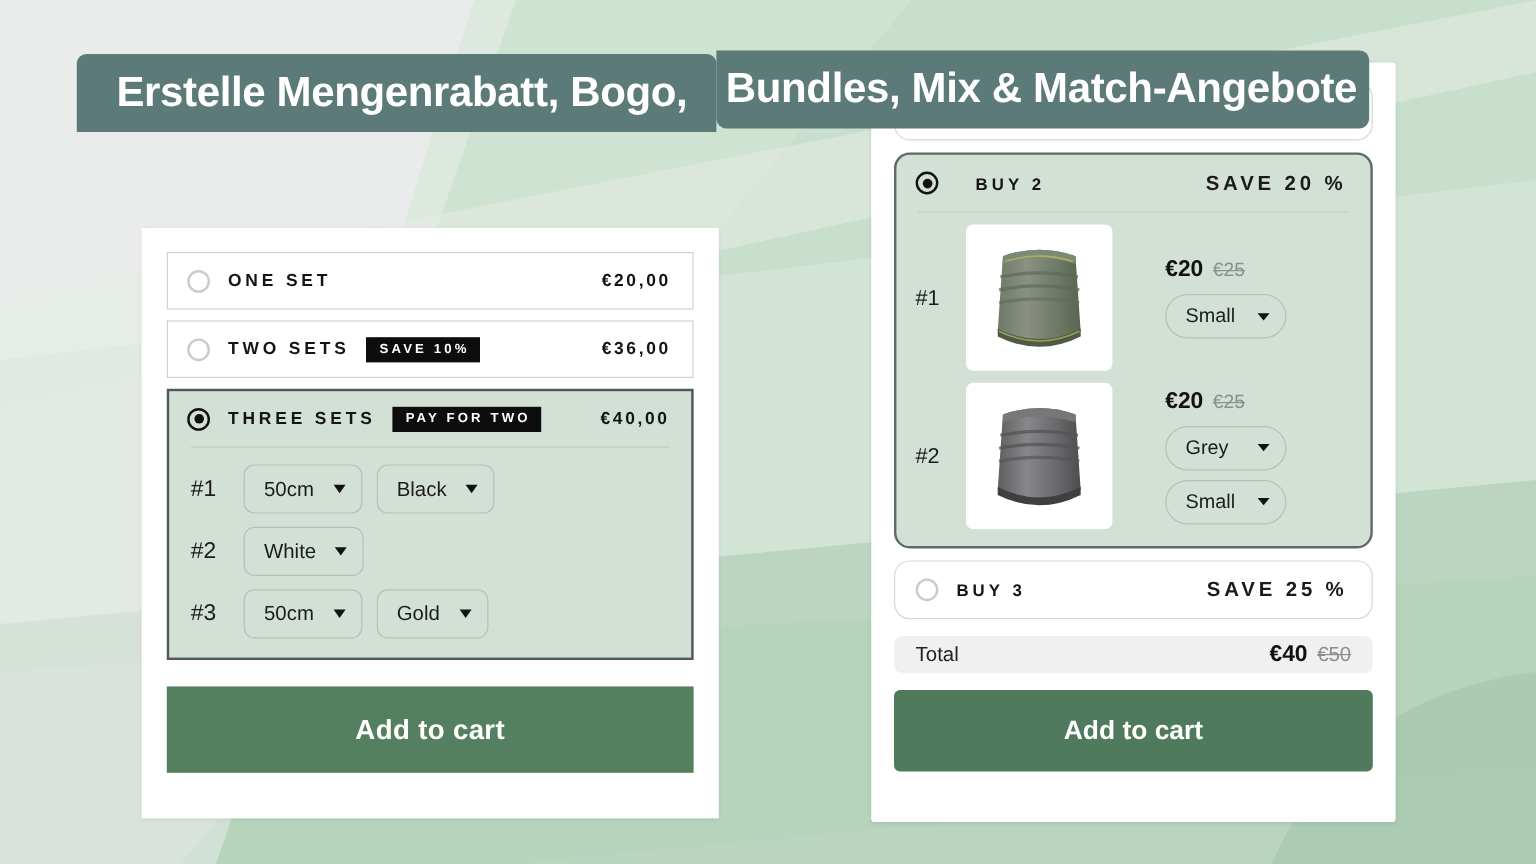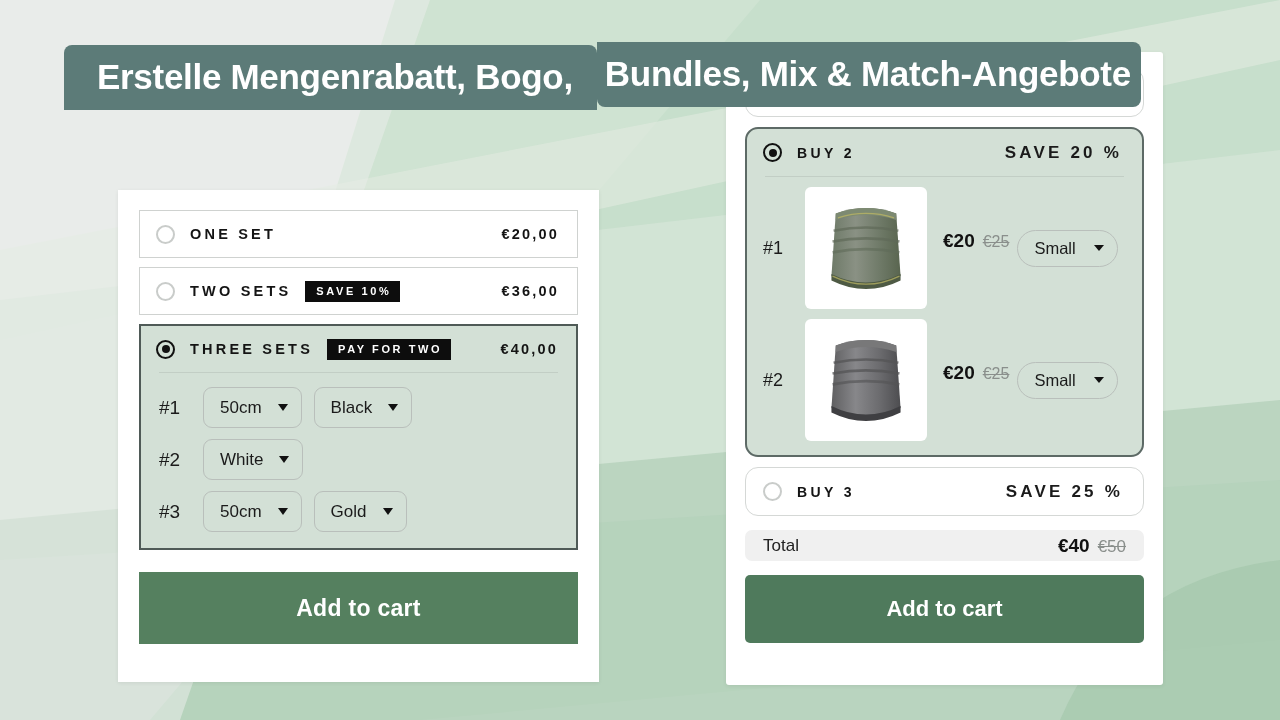--- a/index.html
+++ b/index.html
@@ -188,20 +188,21 @@
     height: auto;
     display: block;
     padding: 0;
     margin-bottom: 10px;
   }
   .r-head {
     display: flex;
     align-items: center;
     height: 47px;
     padding: 0 20px 0 16px;
+    gap: 16px;
   }
   .r-label {
     font-size: 14px;
     font-weight: bold;
     letter-spacing: 3.4px;
     color: #141414;
   }
   .r-save {
     margin-left: auto;
     font-size: 17px;
@@ -228,21 +229,21 @@
     background: #ffffff;
     border-radius: 6px;
     flex: 0 0 auto;
     margin-right: 16px;
     display: flex;
     align-items: center;
     justify-content: center;
     overflow: hidden;
   }
   .ithumb svg { width: 108px; height: 108px; display:block; }
-  .idetails { display: flex; flex-direction: row; gap: 8px; }
+  .idetails { display: flex; flex-direction: column; gap: 8px; margin-left: 28px; }
   .iprice { display: flex; align-items: baseline; gap: 8px; margin-bottom: 1px; }
   .iprice .now { font-size: 19px; font-weight: bold; color: #111; }
   .iprice .was { font-size: 16px; color: #8a8f8c; text-decoration: line-through; }
   .isel {
     border: 1px solid #b9bfbb;
     border-radius: 20px;
     height: 37px;
     width: 101px;
     display: flex;
     align-items: center;
@@ -438,20 +439,24 @@
             <path d="M19 54 Q50 48 81 54" stroke="#545456" stroke-width="2.5" fill="none" opacity="0.65"></path>
             <path d="M18 74 Q50 90 82 74 L82 80 Q50 96 18 80 Z" fill="#3f3f42"></path>
           </svg>
         </div>
         <div class="idetails">
           <div class="iprice">
             <span class="now">€20</span>
             <span class="was">€25</span>
           </div>
           <div class="isel">
+            <span>Grey</span>
+            <span class="caret"></span>
+          </div>
+          <div class="isel">
             <span>Small</span>
             <span class="caret"></span>
           </div>
         </div>
       </div>
 
     </div>
   </div>
 
   <div class="r-row">

